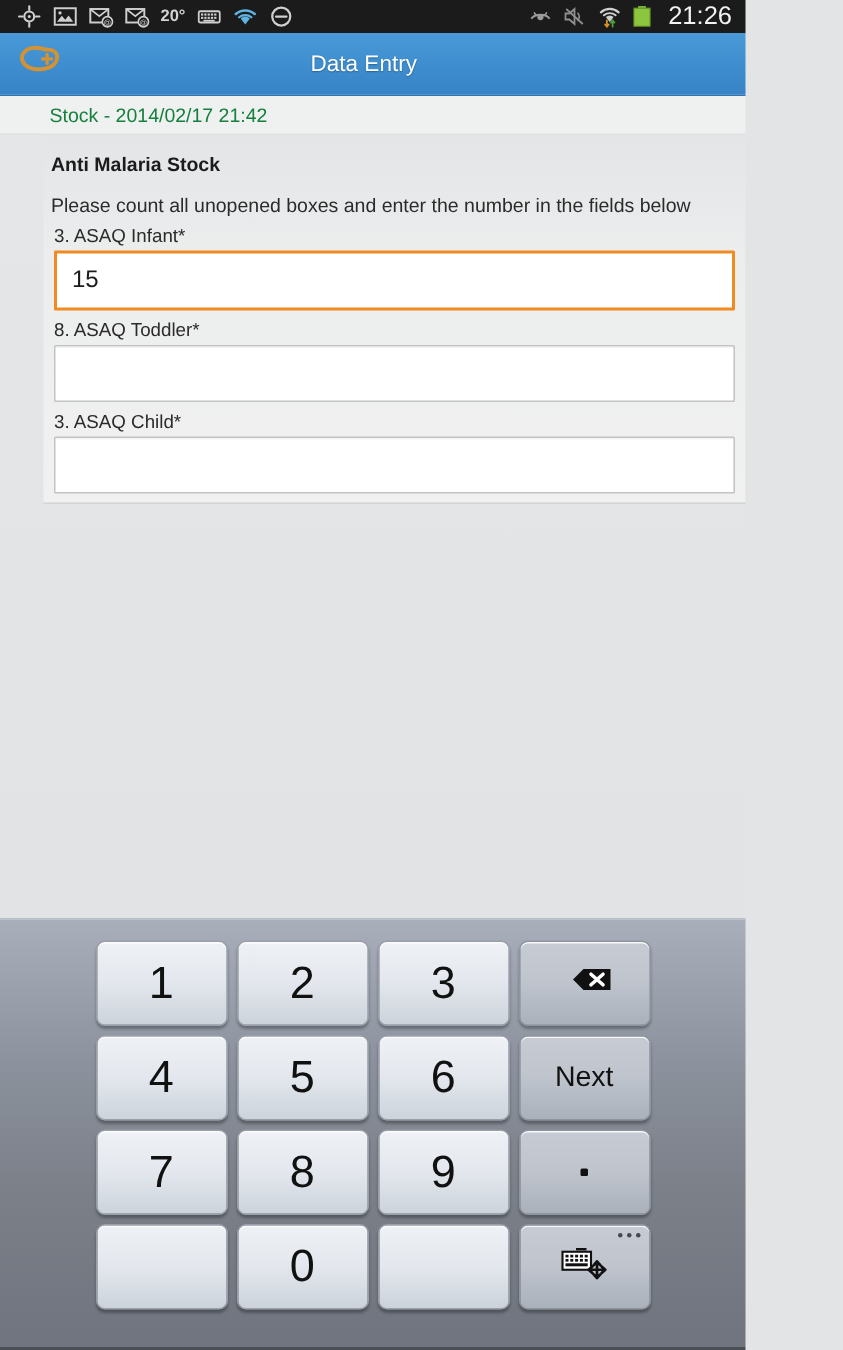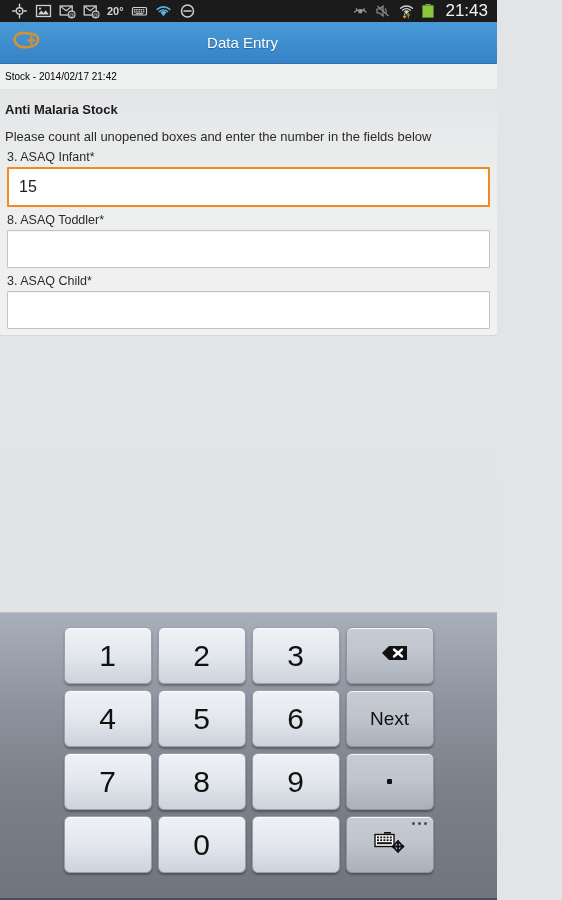--- a/index.html
+++ b/index.html
@@ -98,35 +98,37 @@
   .breadcrumb {
     height: 26px;
     background: #eff0f0;
     display: flex;
     align-items: center;
     padding-left: 5px;
     flex: 0 0 auto;
     border-bottom: 1px solid #dfe0e1;
   }
   .breadcrumb-text {
-    color: #000000;
-    font-size: 10px;
+    color: #15803d;
+    font-size: 13px;
+    margin-left: 28px;
   }
 
   
   .content {
     flex: 1 1 auto;
     background: linear-gradient(to bottom, #e5e6e8 0%, #e1e3e5 100%);
     overflow: hidden;
   }
 
   .form-card {
     background: linear-gradient(to bottom, #e4e5e7 0%, #eceded 34%, #f1f1f1 100%);
     padding: 0 0 6px 0;
     border-bottom: 1px solid #d4d5d6;
+    margin-left: 29px;
   }
 
   .group-title {
     font-size: 13px;
     font-weight: bold;
     color: #1b1b1b;
     padding: 12px 0 0 5px;
   }
   .group-desc {
     font-size: 13px;
@@ -320,21 +322,21 @@
         </svg>
       </span>
 
       <span class="sb-icon">
         <svg width="14" height="16" viewBox="0 0 14 16">
           <rect x="4.4" y="1.1" width="5.2" height="1.5" fill="#8cc63e"></rect>
           <rect x="1.6" y="2.4" width="10.8" height="12.1" fill="#8cc63e" stroke="#5d8b25" stroke-width="0.7"></rect>
         </svg>
       </span>
 
-      <span class="sb-clock">21:43</span>
+      <span class="sb-clock">21:26</span>
     </div>
   </div>
 
 
   <div class="actionbar">
     <div class="logo-wrap">
       <span>
         <svg width="34" height="24" viewBox="0 0 34 24">
           <path d="M6 12.5c-1.5-4.2 2-8.2 7.3-8.6 4.4-.4 7 1.2 9.6 1.2 4 0 6.4 2.2 6.2 5.4-.2 3.6-3.6 6.8-9.4 7.5-6.6.8-12.1-1-13.7-5.5z" fill="none" stroke="#d49233" stroke-width="2.6" stroke-linejoin="round"></path>
           <path d="M22.4 8.2v6.2M19.3 11.3h6.2" stroke="#d49233" stroke-width="2.2" stroke-linecap="round"></path>

